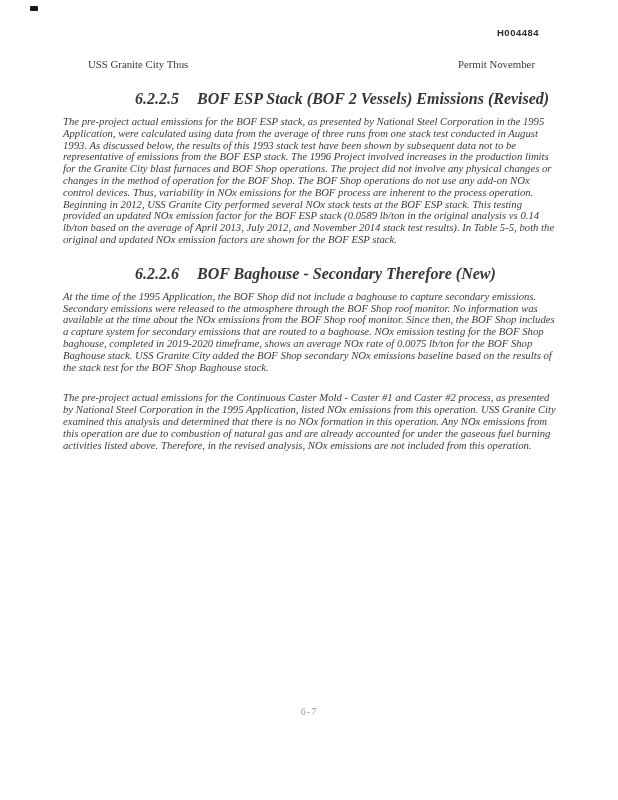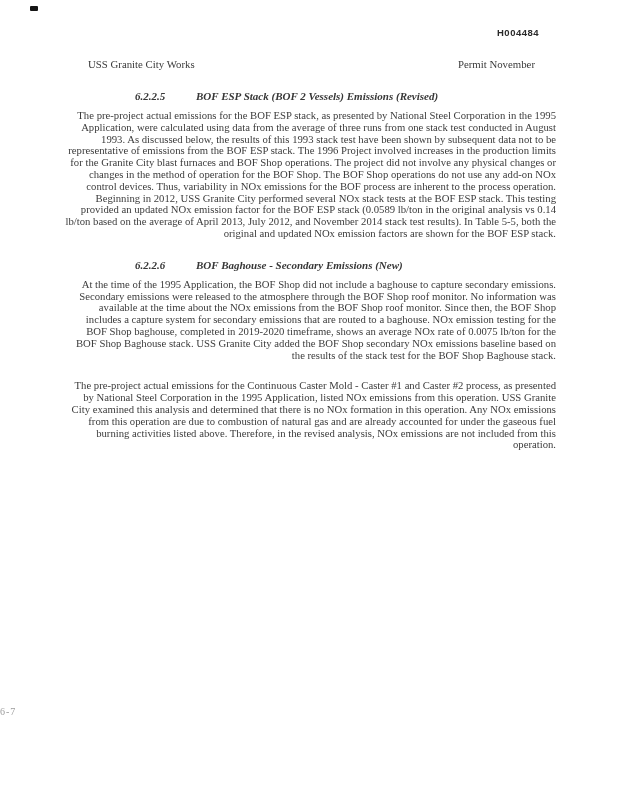--- a/index.html
+++ b/index.html
@@ -50,80 +50,81 @@
     color: #3d3d3d;
   }
   .content {
     position: absolute;
     top: 90px;
     left: 63px;
     width: 493px;
   }
   .section-heading {
     margin: 0 0 8px 72px;
-    font-size: 11px;
+    font-size: 16px;
     font-weight: bold;
     font-style: italic;
     color: #3a3a3a;
     white-space: nowrap;
   }
   .section-heading .num {
     display: inline-block;
     min-width: 43px;
     margin-right: 18px;
   }
   .body-text {
     margin: 0 0 19px 0;
     font-size: 10.7px;
     line-height: 11.8px;
     color: #3f3f3f;
-    text-align: right;
+    text-align: left;
+    font-style: italic;
   }
   .section + .section .section-heading {
     margin-top: 19px;
   }
   .page-number {
     position: absolute;
     top: 706px;
     left: 0;
     width: 618px;
-    text-align: left;
+    text-align: center;
     font-size: 10px;
     color: #5a5a5a;
     opacity: 0.6;
     letter-spacing: 1px;
   }
 </style>
 </head>
 <body>
 
 <div class="page">
 
   <div class="artifact-topleft"></div>
 
   <div class="scan">
     <div class="stamp">H004484</div>
 
     <div class="header-row">
-      <span>USS Granite City Works</span>
+      <span>USS Granite City Thus</span>
       <span>Permit November</span>
     </div>
 
     <div class="content">
 
       <div class="section">
         <div class="section-heading">
           <span class="num">6.2.2.5</span><span class="title">BOF ESP Stack (BOF 2 Vessels) Emissions (Revised)</span>
         </div>
         <p class="body-text">The pre-project actual emissions for the BOF ESP stack, as presented by National Steel Corporation in the 1995 Application, were calculated using data from the average of three runs from one stack test conducted in August 1993. As discussed below, the results of this 1993 stack test have been shown by subsequent data not to be representative of emissions from the BOF ESP stack. The 1996 Project involved increases in the production limits for the Granite City blast furnaces and BOF Shop operations. The project did not involve any physical changes or changes in the method of operation for the BOF Shop. The BOF Shop operations do not use any add-on NOx control devices. Thus, variability in NOx emissions for the BOF process are inherent to the process operation. Beginning in 2012, USS Granite City performed several NOx stack tests at the BOF ESP stack. This testing provided an updated NOx emission factor for the BOF ESP stack (0.0589 lb/ton in the original analysis vs 0.14 lb/ton based on the average of April 2013, July 2012, and November 2014 stack test results). In Table 5-5, both the original and updated NOx emission factors are shown for the BOF ESP stack.</p>
       </div>
 
       <div class="section">
         <div class="section-heading">
-          <span class="num">6.2.2.6</span><span class="title">BOF Baghouse - Secondary Emissions (New)</span>
+          <span class="num">6.2.2.6</span><span class="title">BOF Baghouse - Secondary Therefore (New)</span>
         </div>
         <p class="body-text">At the time of the 1995 Application, the BOF Shop did not include a baghouse to capture secondary emissions. Secondary emissions were released to the atmosphere through the BOF Shop roof monitor. No information was available at the time about the NOx emissions from the BOF Shop roof monitor. Since then, the BOF Shop includes a capture system for secondary emissions that are routed to a baghouse. NOx emission testing for the BOF Shop baghouse, completed in 2019-2020 timeframe, shows an average NOx rate of 0.0075 lb/ton for the BOF Shop Baghouse stack. USS Granite City added the BOF Shop secondary NOx emissions baseline based on the results of the stack test for the BOF Shop Baghouse stack.</p>
       </div>
 
       <div class="section">
         <p class="body-text">The pre-project actual emissions for the Continuous Caster Mold - Caster #1 and Caster #2 process, as presented by National Steel Corporation in the 1995 Application, listed NOx emissions from this operation. USS Granite City examined this analysis and determined that there is no NOx formation in this operation. Any NOx emissions from this operation are due to combustion of natural gas and are already accounted for under the gaseous fuel burning activities listed above. Therefore, in the revised analysis, NOx emissions are not included from this operation.</p>
       </div>
 
     </div>
 

